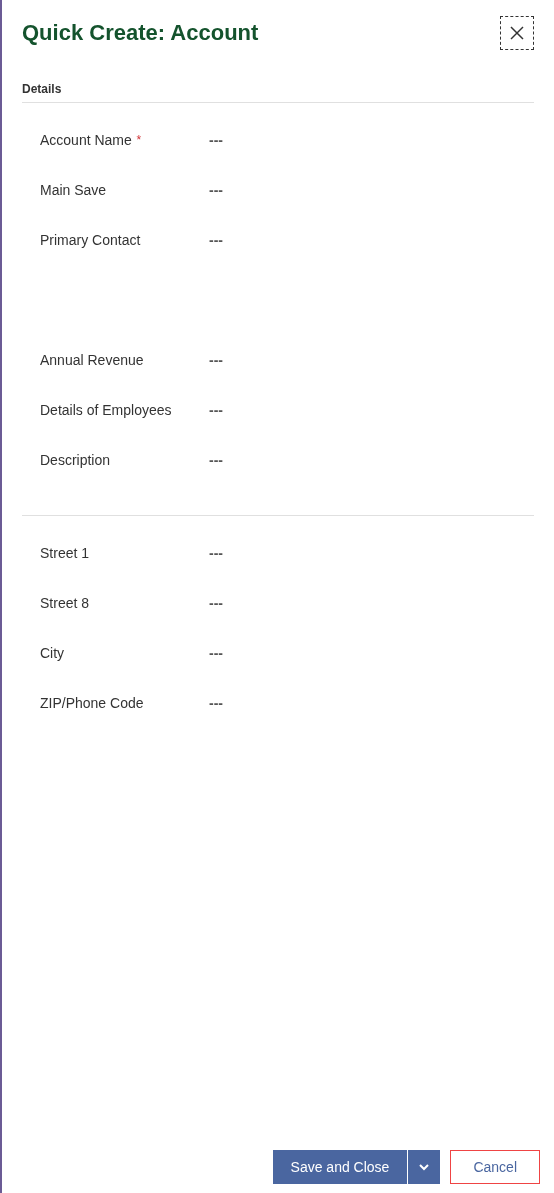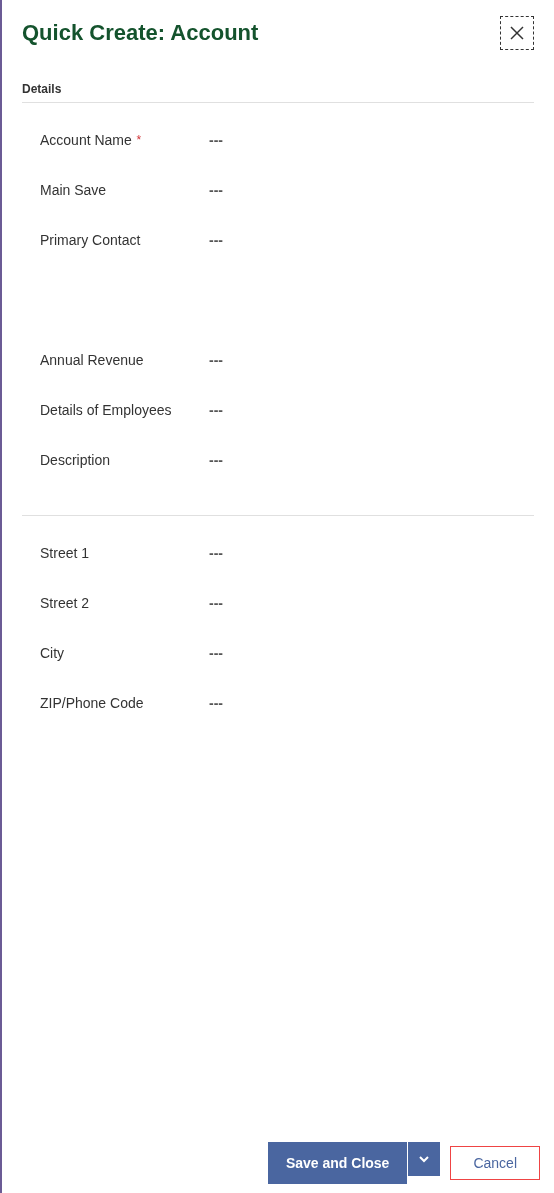--- a/index.html
+++ b/index.html
@@ -109,23 +109,23 @@
       gap: 10px;
     }
     .primary-btn-group {
       display: flex;
     }
     .primary-btn {
       background: #4a66a0;
       color: #fff;
       border: none;
       font-size: 14px;
-      font-weight: 700;
+      font-weight: 400;
       padding: 0 18px;
-      height: 42px;
+      height: 34px;
       cursor: pointer;
     }
     .split-divider {
       width: 1px;
       background: #ffffff;
       opacity: 0.5;
     }
     .primary-split {
       background: #4a66a0;
       color: #fff;
@@ -229,21 +229,21 @@
   <div class="field-row">
     <div class="field-label">
       <span>Street 1</span>
       <span class="required-slot"></span>
     </div>
     <div class="field-value">---</div>
   </div>
 
   <div class="field-row">
     <div class="field-label">
-      <span>Street 2</span>
+      <span>Street 8</span>
       <span class="required-slot"></span>
     </div>
     <div class="field-value">---</div>
   </div>
 
   <div class="field-row">
     <div class="field-label">
       <span>City</span>
       <span class="required-slot"></span>
     </div>

